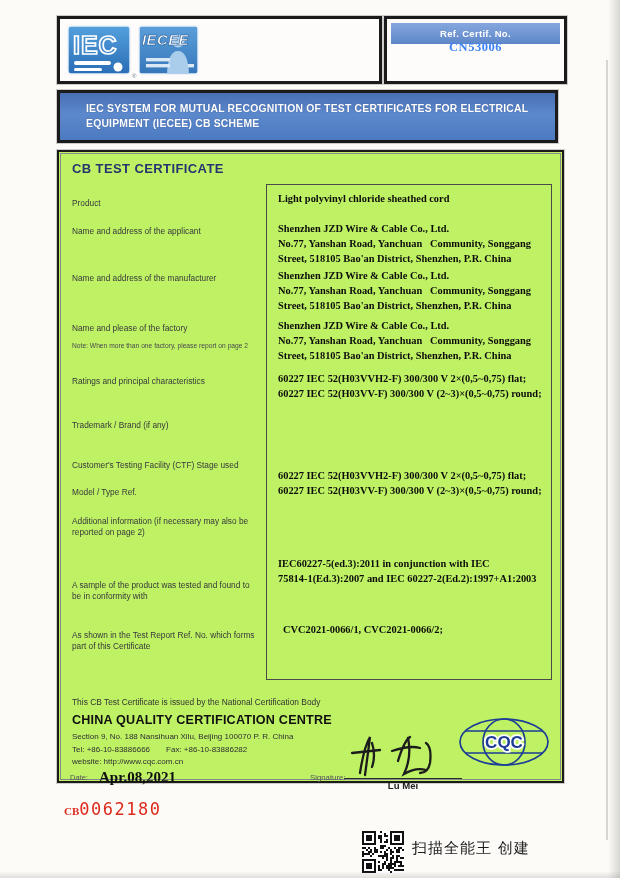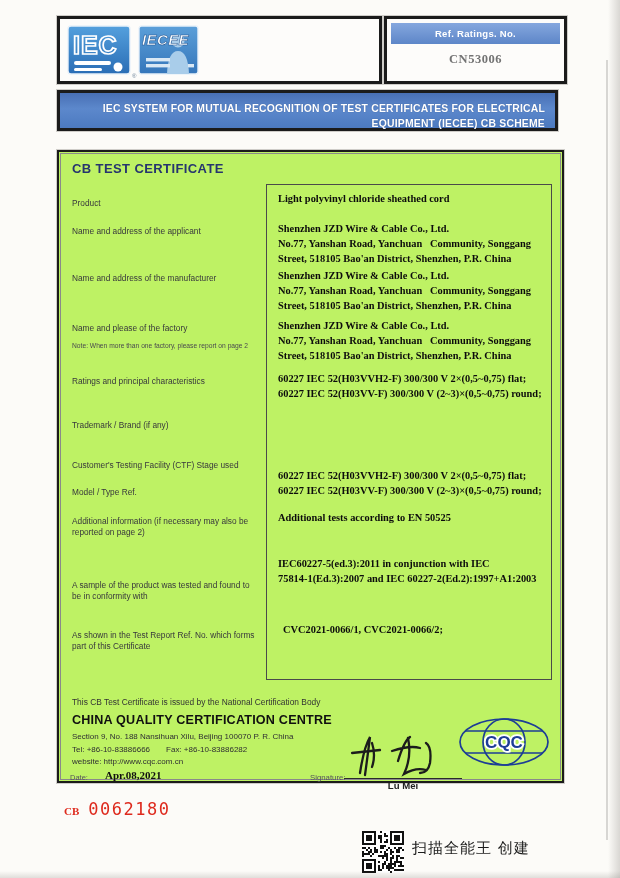--- a/index.html
+++ b/index.html
@@ -14,28 +14,28 @@
 
   
   .hdrbox{position:absolute;border:3px solid #1b1b1b;background:#fdfcfa;box-shadow:0 0 0 1px #cfcdc9;}
   .logobox{left:57px;top:16px;width:319px;height:62px;}
   .logobox .logos{position:absolute;left:7px;top:6px;display:flex;gap:7px;}
   .reg-mark{position:absolute;left:72px;top:54px;font-size:6px;color:#6a7f96;}
   .refbox{left:384px;top:16px;width:177px;height:62px;}
   .refbar{position:absolute;left:4px;top:4px;right:4px;height:21px;
     background:linear-gradient(#85a7de,#5d86c8);color:#fff;font-weight:bold;font-size:9.5px;
     display:flex;align-items:center;justify-content:center;letter-spacing:.3px;}
-  .refval{position:absolute;left:0;top:33px;width:100%;text-align:center;
-    font-family:"Liberation Serif",serif;font-weight:bold;font-size:12.5px;color:#737373;letter-spacing:.5px;}
-
-  
-  .banner{position:absolute;left:57px;top:90px;width:501px;height:41px;border:3px solid #1b1b1b;
+  .refval{position:absolute;left:0;top:21px;width:100%;text-align:center;
+    font-family:"Liberation Serif",serif;font-weight:bold;font-size:12.5px;color:#3b82f6;letter-spacing:.5px;}
+
+  
+  .banner{position:absolute;left:57px;top:90px;width:501px;height:53px;border:3px solid #1b1b1b;
     background:linear-gradient(#486fb4,#5c88cc 45%,#4c7ac0);box-shadow:0 0 0 1px #cfcdc9;
     color:#fff;font-weight:bold;font-size:10.4px;line-height:1.45;padding:8px 10px 0 26px;
-    box-sizing:border-box;letter-spacing:.2px;text-shadow:0 0 1px rgba(20,40,90,.5);text-align:right;}
+    box-sizing:border-box;letter-spacing:.2px;text-shadow:0 0 1px rgba(20,40,90,.5);}
 
   
   .mainbox{position:absolute;left:57px;top:150px;width:503px;height:629px;border:2px solid #1b1b1b;
     background:#bef264;box-shadow:0 0 0 1px #cfcdc9;}
   .mainbox .innerline{position:absolute;inset:1px;border:1px solid #8a8a8a;pointer-events:none;}
   .cbtitle{position:absolute;left:13px;top:9px;font-size:13px;font-weight:bold;color:#26356e;letter-spacing:.4px;}
 
   .lbl{position:absolute;left:13px;width:186px;font-size:8.3px;line-height:1.35;color:#37373c;}
   .l0{top:46px}.l1{top:74px}.l2{top:121px}.l3{top:171px}
   .lnote{top:189px;font-size:6.7px;color:#4a4a4f;width:200px;}
@@ -47,29 +47,29 @@
     line-height:1.42;font-weight:700;color:#0c0c0c;white-space:pre-wrap;}
   .v0{top:7px}.v1{top:37px}.v2{top:84px}.v3{top:134px}.v4{top:187px}.v7{top:284px}.v8{top:326px}.v9{top:372px}.v10{top:438px;left:16px;}
 
   
   .orgname{position:absolute;left:13px;top:561px;font-size:12.6px;font-weight:bold;color:#101010;letter-spacing:.2px;}
   .orgaddr{position:absolute;left:13px;top:580px;font-size:8px;color:#2e2e32;}
   .orgtel{position:absolute;left:13px;top:593px;font-size:8px;color:#2e2e32;}
   .orgtel .fax{margin-left:16px;}
   .orgweb{position:absolute;left:13px;top:605px;font-size:8px;color:#2e2e32;}
   .datelbl{position:absolute;left:11px;top:621px;font-size:7.5px;color:#55555a;}
-  .dateval{position:absolute;left:46px;top:617px;font-family:"Liberation Serif",serif;font-weight:bold;font-size:11px;color:#101010;}
+  .dateval{position:absolute;left:40px;top:617px;font-family:"Liberation Serif",serif;font-weight:bold;font-size:15px;color:#101010;}
   .siglbl{position:absolute;left:251px;top:621px;font-size:7.8px;color:#55555a;}
   .sigscribble{position:absolute;left:283px;top:581px;}
   .sigline{position:absolute;left:285px;top:626px;width:118px;border-top:1.6px solid #2a2a2a;}
   .signame{position:absolute;left:285px;top:628px;width:118px;text-align:center;font-size:9.6px;font-weight:bold;color:#222;}
   .cqclogo{position:absolute;left:398px;top:564px;}
 
   
-  .cbstamp{position:absolute;left:64px;top:799px;color:#de2a1d;display:flex;align-items:flex-end;gap:9px;}
+  .cbstamp{position:absolute;left:64px;top:799px;color:#de2a1d;display:flex;align-items:flex-end;}
   .cbstamp .cb{font-family:"Liberation Serif",serif;font-size:11px;font-weight:600;padding-bottom:2px;}
   .cbstamp .cbnum{font-family:"DejaVu Sans Mono",monospace;font-size:17px;letter-spacing:1.5px;}
   .qr{position:absolute;left:362px;top:831px;width:42px;height:42px;}
   .scanner{position:absolute;left:412px;top:839px;font-size:15px;color:#1c1c1c;letter-spacing:1px;
     font-family:"DejaVu Sans",sans-serif;}
 </style>
 </head>
 <body>
 
 <div class="page">
@@ -106,21 +106,21 @@
           <rect x="8" y="33" width="24" height="3.4" fill="#d9e8f4"></rect>
           <rect x="8" y="39" width="24" height="3.4" fill="#d9e8f4"></rect>
           <rect x="50" y="39" width="6" height="3.4" fill="#d9e8f4"></rect>
         </svg>
       </span>
     </div>
     <span class="reg-mark">®</span>
   </div>
 
   <div class="hdrbox refbox">
-    <div class="refbar">Ref. Ratings. No.</div>
+    <div class="refbar">Ref. Certif. No.</div>
     <div class="refval">CN53006</div>
   </div>
 
   <div class="banner">IEC SYSTEM FOR MUTUAL RECOGNITION OF TEST CERTIFICATES FOR ELECTRICAL EQUIPMENT (IECEE) CB SCHEME</div>
 
   <div class="mainbox">
     <div class="innerline"></div>
     <div class="cbtitle">CB TEST CERTIFICATE</div>
 
     <div class="lbl l0">Product</div>
@@ -144,21 +144,20 @@
       <div class="val v2">Shenzhen JZD Wire &amp; Cable Co., Ltd.
 No.77, Yanshan Road, Yanchuan   Community, Songgang
 Street, 518105 Bao'an District, Shenzhen, P.R. China</div>
       <div class="val v3">Shenzhen JZD Wire &amp; Cable Co., Ltd.
 No.77, Yanshan Road, Yanchuan   Community, Songgang
 Street, 518105 Bao'an District, Shenzhen, P.R. China</div>
       <div class="val v4">60227 IEC 52(H03VVH2-F) 300/300 V 2×(0,5~0,75) flat;
 60227 IEC 52(H03VV-F) 300/300 V (2~3)×(0,5~0,75) round;</div>
       <div class="val v7">60227 IEC 52(H03VVH2-F) 300/300 V 2×(0,5~0,75) flat;
 60227 IEC 52(H03VV-F) 300/300 V (2~3)×(0,5~0,75) round;</div>
-      <div class="val v8">Additional tests according to EN 50525</div>
       <div class="val v9">IEC60227-5(ed.3):2011 in conjunction with IEC
 75814-1(Ed.3):2007 and IEC 60227-2(Ed.2):1997+A1:2003</div>
       <div class="val v10">CVC2021-0066/1, CVC2021-0066/2;</div>
     </div>
 
     <div class="issued">This CB Test Certificate is issued by the National Certification Body</div>
 
     <div class="orgname">CHINA QUALITY CERTIFICATION CENTRE</div>
     <div class="orgaddr">Section 9, No. 188 Nansihuan Xilu, Beijing 100070 P. R. China</div>
     <div class="orgtel">

